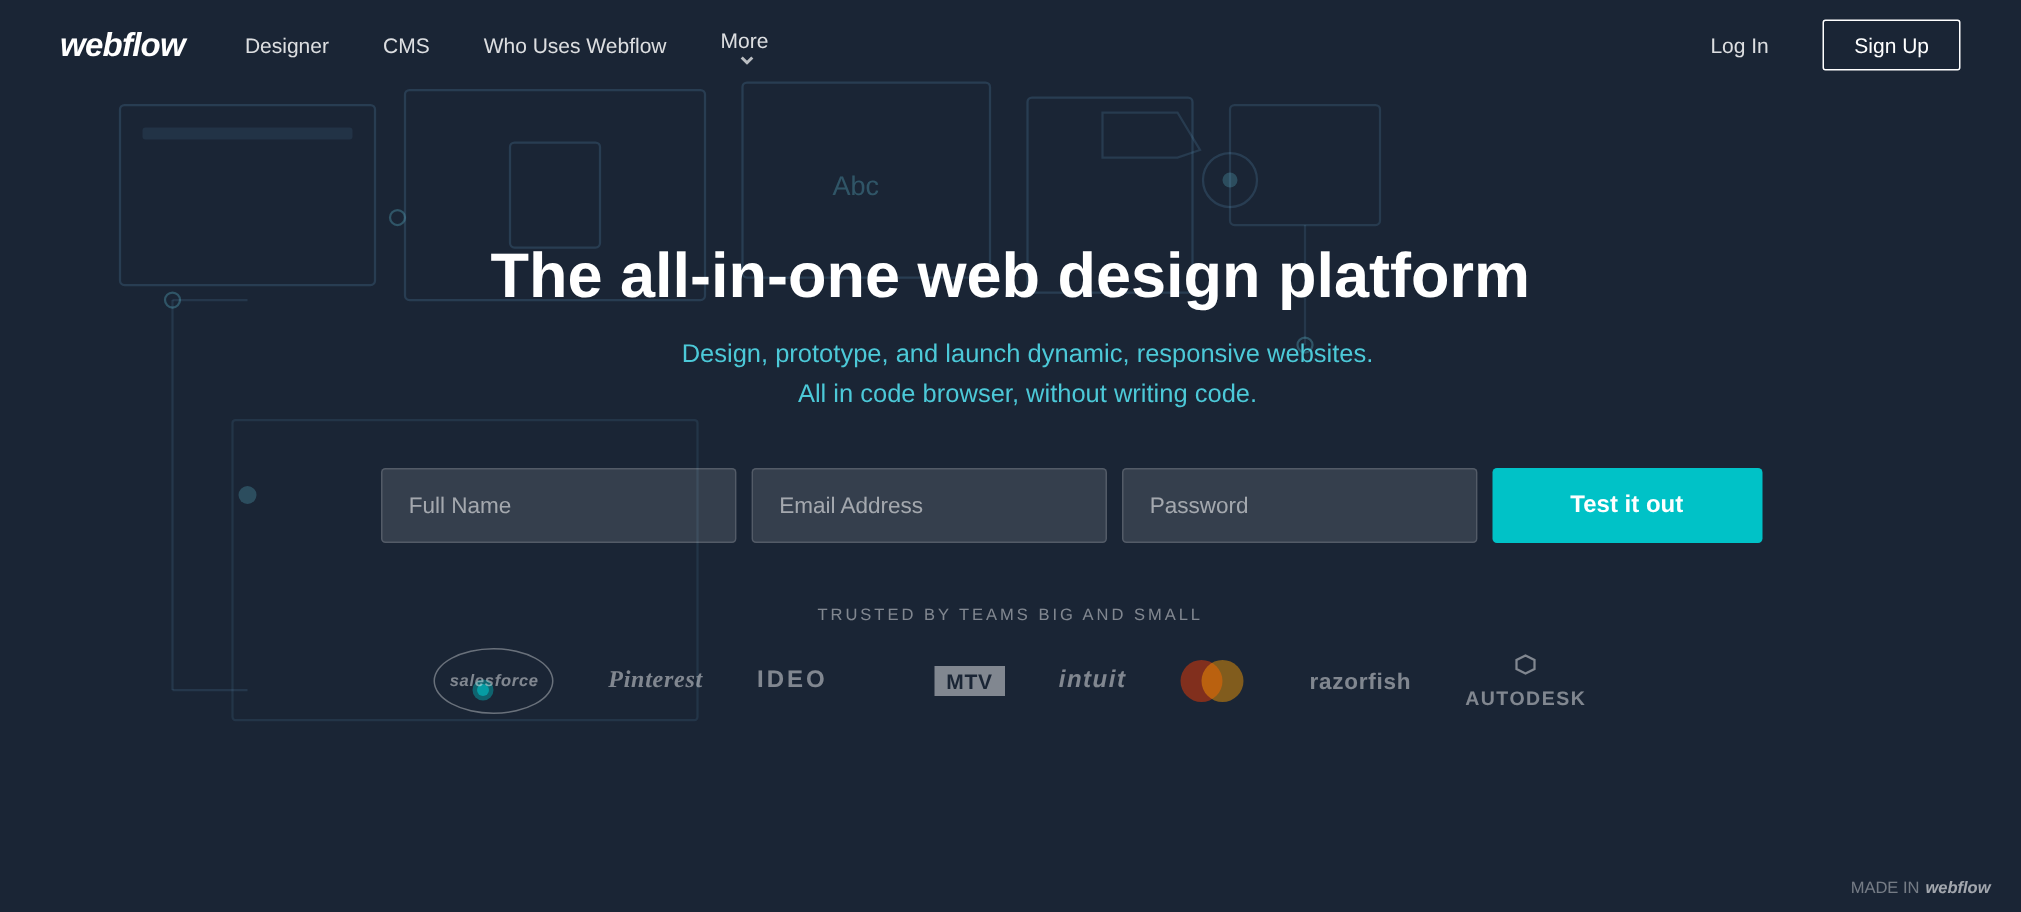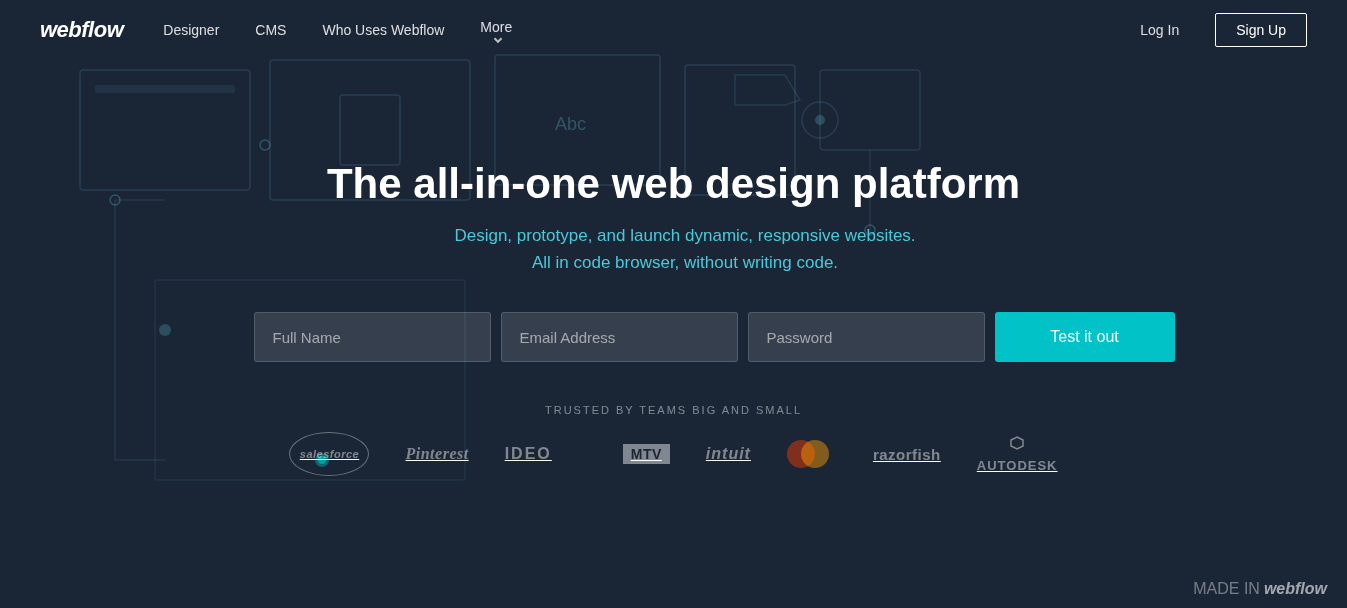--- a/index.html
+++ b/index.html
@@ -146,21 +146,21 @@
 
     .form-input::placeholder {
       color: rgba(255,255,255,0.55);
     }
 
     .btn-cta {
       height: 50px;
       background: #00c2c7;
       color: #fff;
       font-size: 16px;
-      font-weight: 400;
+      font-weight: 700;
       border: none;
       border-radius: 3px;
       padding: 0 40px;
       cursor: pointer;
       white-space: nowrap;
       min-width: 180px;
     }
 
     
     .trusted {
@@ -175,21 +175,20 @@
       letter-spacing: 2px;
       color: rgba(255,255,255,0.45);
       margin-bottom: 16px;
     }
 
     .logos-row {
       display: flex;
       align-items: center;
       justify-content: center;
       gap: 36px;
-      text-decoration: underline;
     }
 
     .logo-item {
       color: rgba(255,255,255,0.45);
       font-size: 14px;
       font-weight: 600;
       letter-spacing: 0.5px;
       display: flex;
       align-items: center;
     }
@@ -232,21 +231,21 @@
     .mc-circle1 { left: 0; background: rgba(255,60,0,0.45); }
     .mc-circle2 { left: 14px; background: rgba(255,160,0,0.45); }
     .logo-razorfish { font-size: 15px; letter-spacing: 0.5px; }
     .logo-autodesk { display: flex; align-items: center; gap: 8px; font-size: 13px; letter-spacing: 1px; font-weight: 700; flex-direction: column; }
 
     
     .made-in {
       position: absolute;
       bottom: 10px;
       right: 20px;
-      font-size: 16px;
+      font-size: 11px;
       color: rgba(255,255,255,0.4);
       z-index: 10;
       display: flex;
       align-items: center;
       gap: 4px;
     }
 
     .made-in-webflow {
       font-weight: 700;
       font-style: italic;

